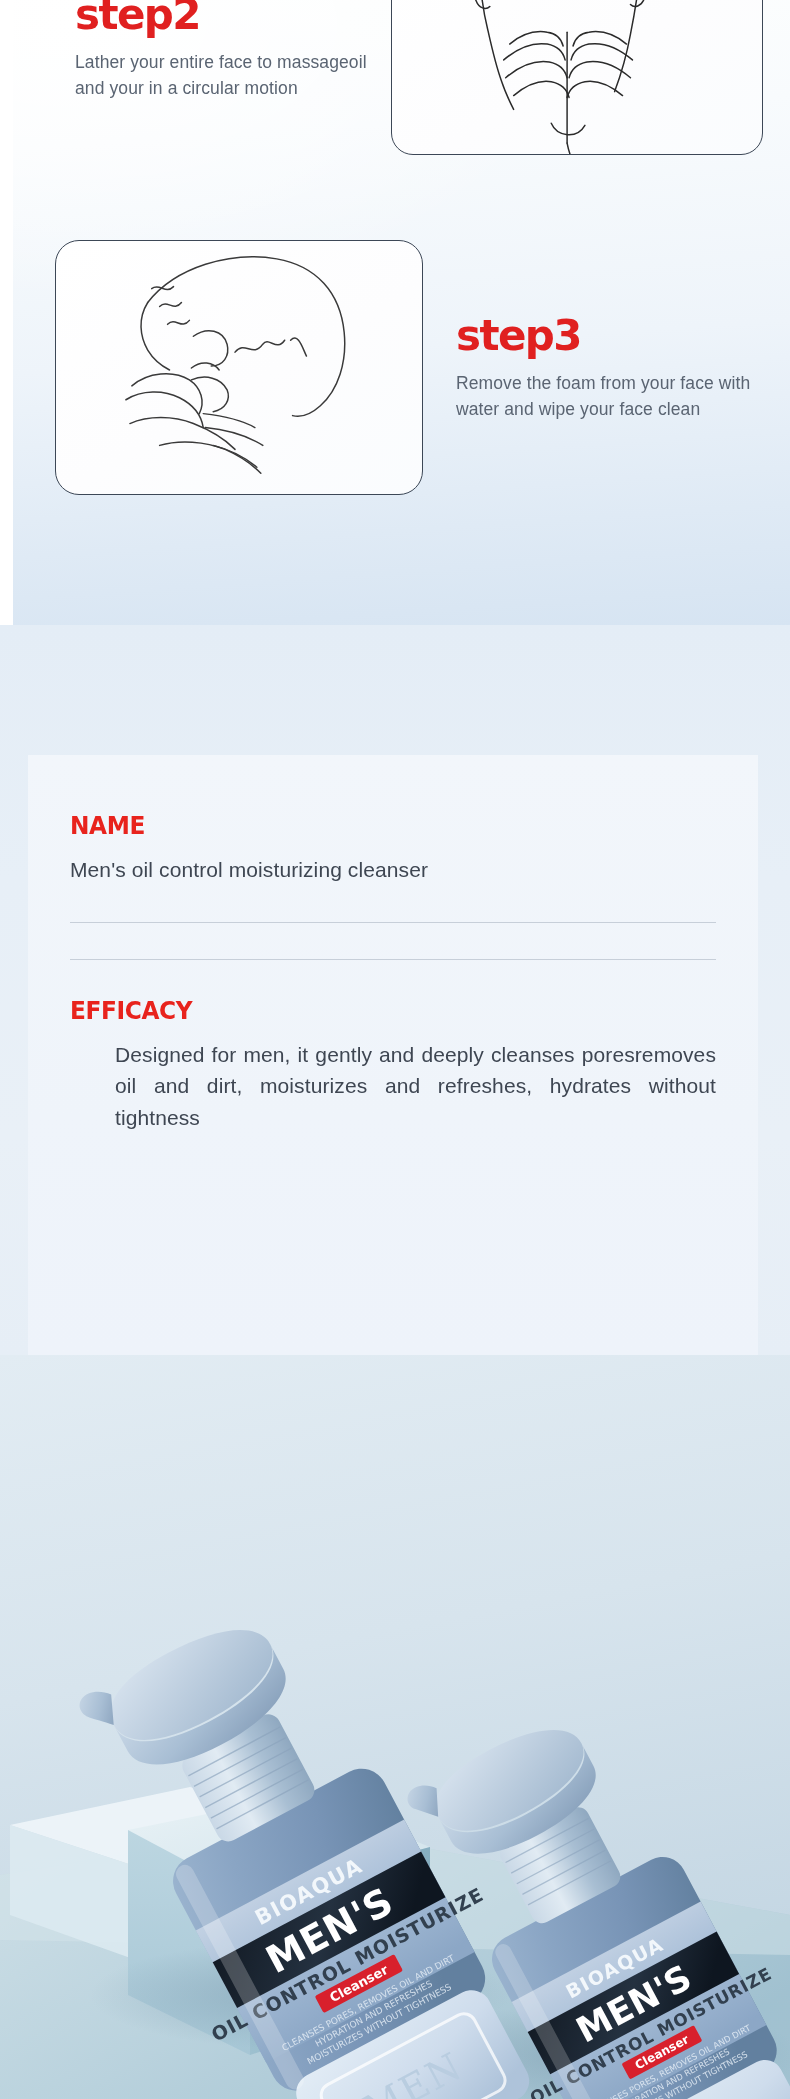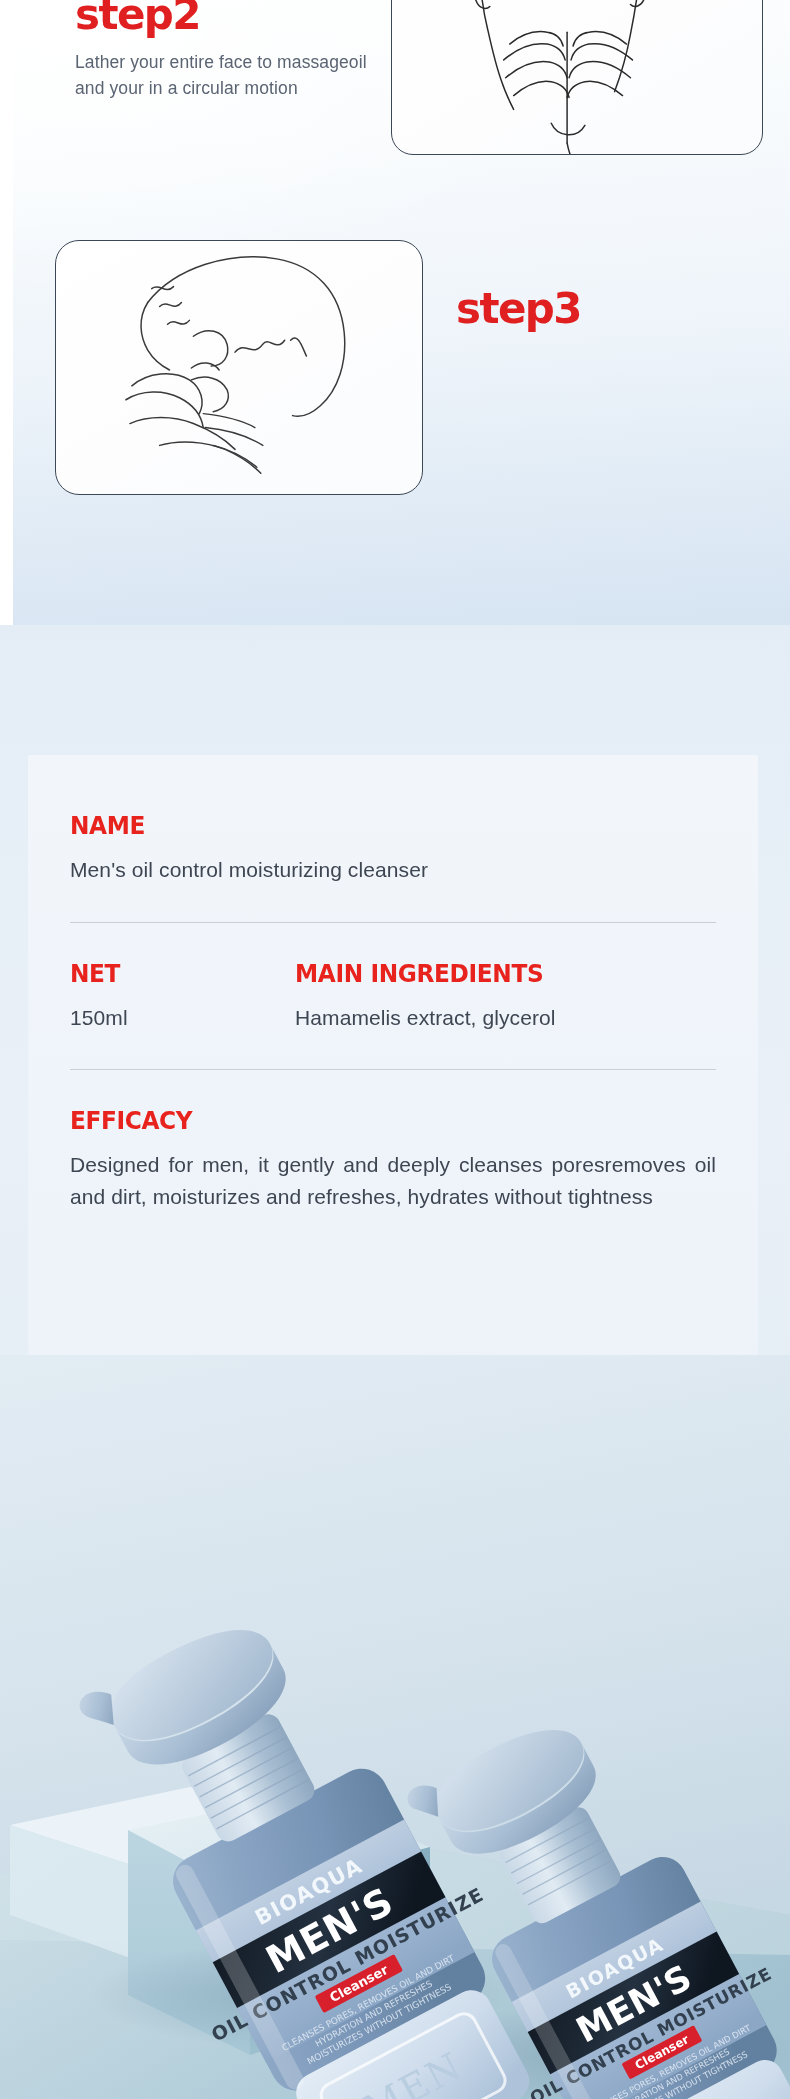--- a/index.html
+++ b/index.html
@@ -22,20 +22,21 @@
 
   .step-block{ position:absolute; }
 
   .step-title{
     color:#e02020;
     font-weight:800;
     font-size:42px;
     letter-spacing:-1.6px;
     line-height:1;
     font-family:"DejaVu Sans","Liberation Sans",sans-serif;
+    margin-top:27px;
   }
   .step-desc{
     color:#5a6472;
     font-size:17.5px;
     line-height:1.48;
     letter-spacing:.1px;
     margin-top:14px;
   }
 
   
@@ -89,21 +90,21 @@
     line-height:1.5;
     margin-top:16px;
     letter-spacing:.1px;
   }
   .spec-divider{
     height:1px; background:#c7cfd9; margin:36px 0 0 0;
   }
   .spec-row{ display:flex; }
   .spec-col-left{ width:225px; }
   .spec-col-right{ flex:1; }
-  .justified{ text-align:justify; text-justify:inter-word; }
+  .justified{ text-align:justify; text-justify:inter-word;margin-left:45px; }
   .block-gap{ margin-top:38px; }
 
   
   .photo-section{
     position:absolute; left:0; top:1355px; width:790px; height:744px;
     overflow:hidden;
     background:linear-gradient(178deg,#dfe9f1 0%,#d9e5ee 40%,#cfdde8 72%,#c3d6e3 100%);
   }
   .photo-svg{ position:absolute; left:0; top:0; width:790px; height:744px; display:block; }
 </style>
@@ -174,45 +175,36 @@
         <path d="M150 188 C170 190 192 196 208 206"></path>
         <path d="M158 206 C174 210 190 218 202 228"></path>
 
         <path d="M136 140 C150 134 166 138 172 150 C176 160 170 170 158 172"></path>
       </g>
     </svg>
   </div>
 
   <div class="step-block" id="step3-block">
     <div class="step-title">step3</div>
+    <div class="step-desc">Remove the foam from your face with water and wipe your face clean</div>
   </div>
 
 </section>
 
 <section class="spec-section">
   <div class="spec-card">
     <div class="spec-inner">
 
       <div>
         <div class="spec-label">NAME</div>
         <div class="spec-value">Men's oil control moisturizing cleanser</div>
       </div>
 
       <div class="spec-divider"></div>
 
-      <div class="spec-row block-gap">
-        <div class="spec-col-left">
-          <div class="spec-label">NET</div>
-          <div class="spec-value">150ml</div>
-        </div>
-        <div class="spec-col-right">
-          <div class="spec-label">MAIN INGREDIENTS</div>
-          <div class="spec-value">Hamamelis extract, glycerol</div>
-        </div>
-      </div>
 
       <div class="spec-divider"></div>
 
       <div class="block-gap">
         <div class="spec-label">EFFICACY</div>
         <div class="spec-value justified">Designed for men, it gently and deeply cleanses poresremoves oil and dirt, moisturizes and refreshes, hydrates without tightness</div>
       </div>
 
     </div>
   </div>

